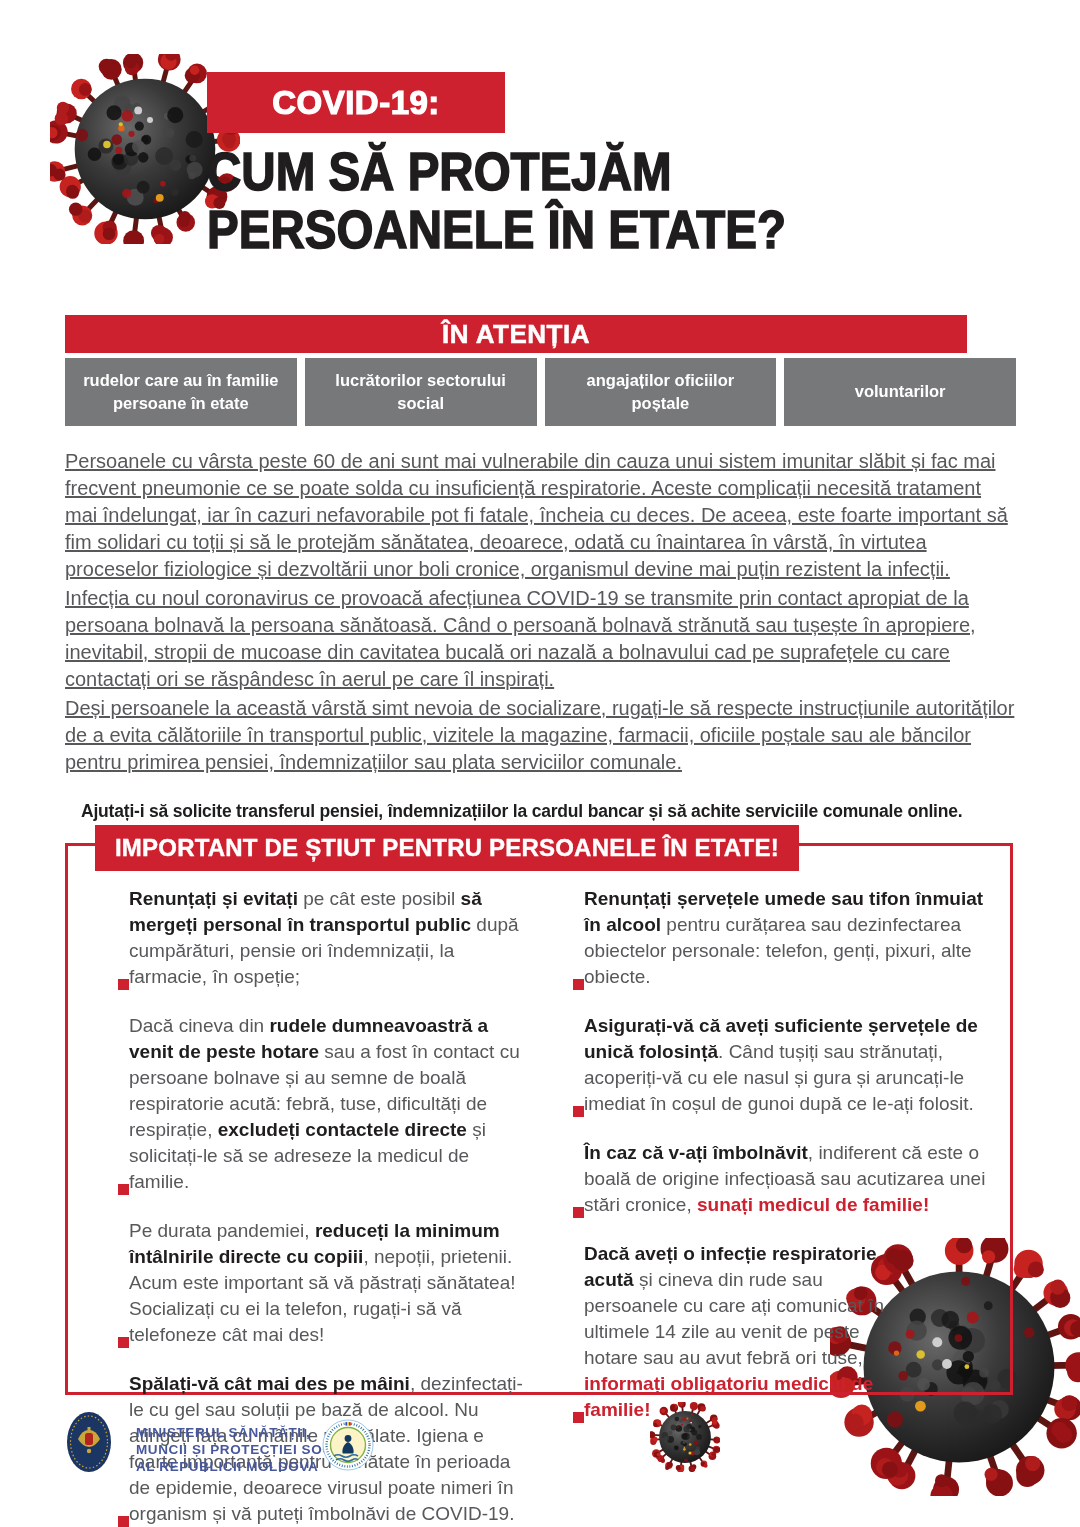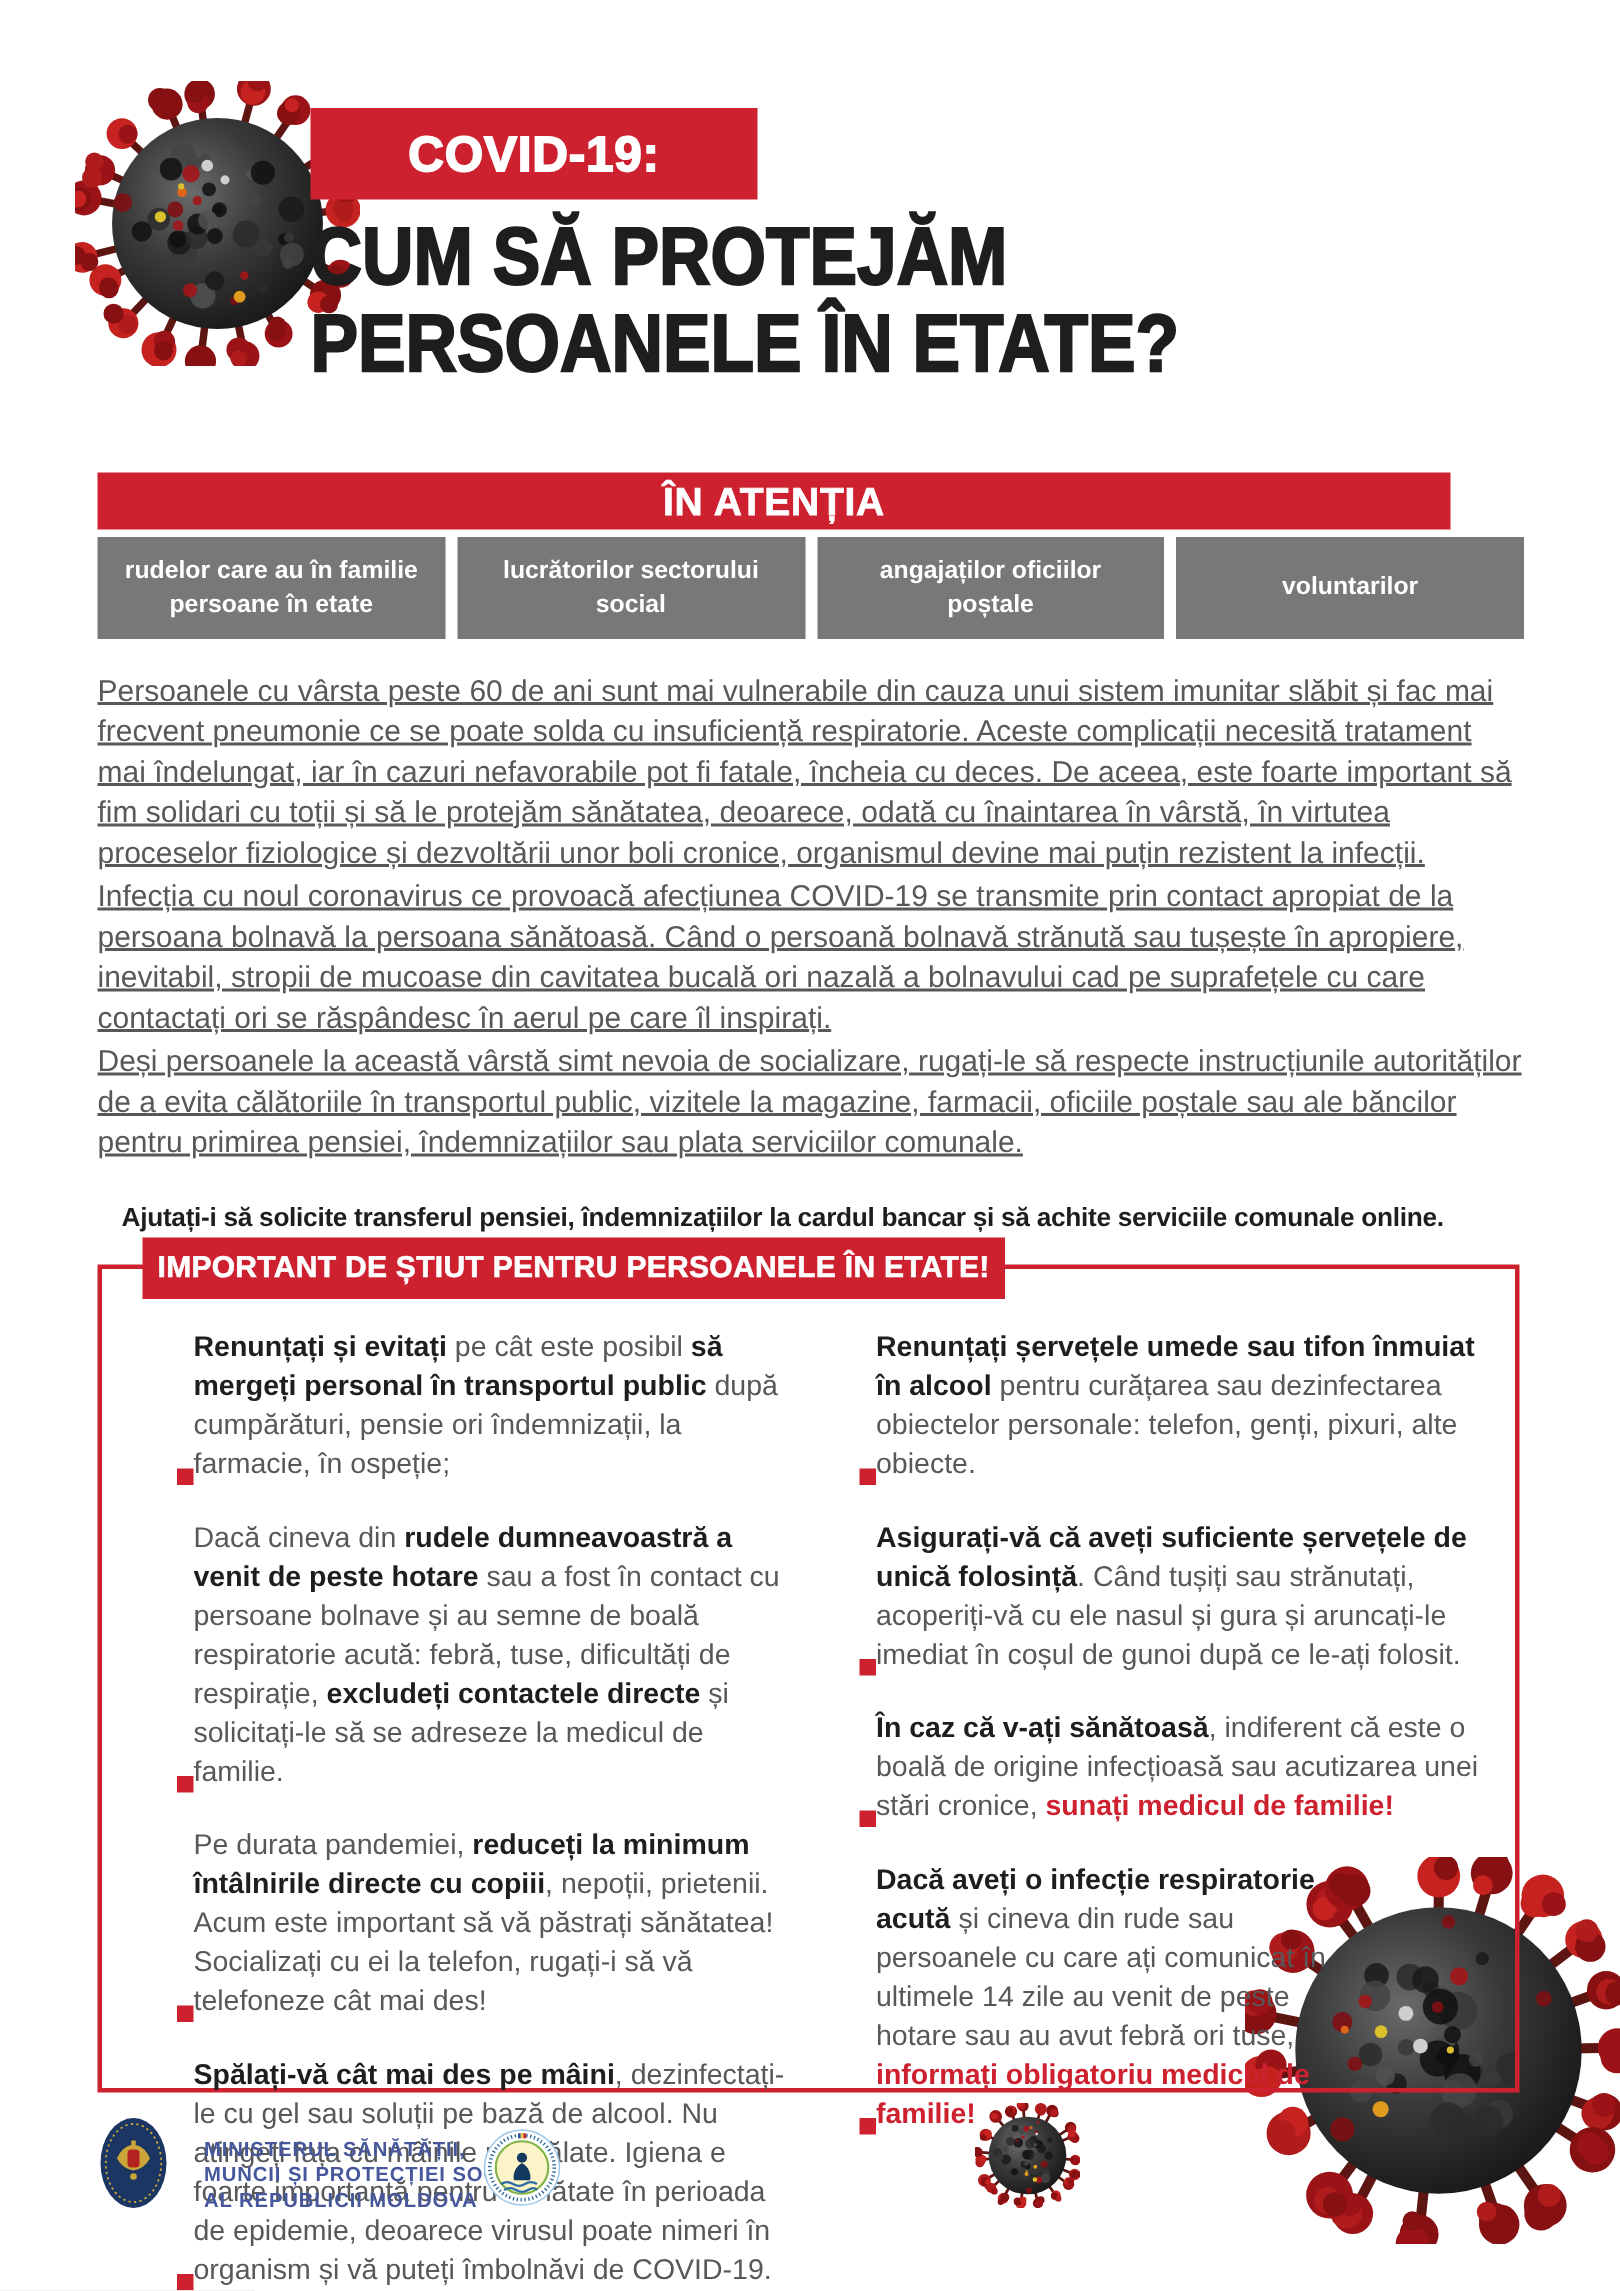--- a/index.html
+++ b/index.html
@@ -42,21 +42,21 @@
   }
   .paragraphs p{margin:0;text-decoration:underline;}
   .highlight{
     position:absolute;left:65px;top:785px;width:952px;margin:16px;font-weight:bold;
     color:var(--text-black);font-size:17.5px;letter-spacing:-.2px;white-space:nowrap;
   }
   
   .important-box{position:absolute;left:65px;top:843px;width:948px;height:552px;border:3px solid var(--red);}
   .important-title{
     position:absolute;left:27px;top:-21px;background:var(--red);color:#fff;font-weight:bold;
-    font-size:20px;padding:9px 10px;letter-spacing:.2px;-webkit-text-stroke:.4px #fff;
+    font-size:24px;padding:9px 20px;letter-spacing:.2px;-webkit-text-stroke:.4px #fff;
   }
   .cols{display:flex;padding:40px 24px 8px 50px;gap:42px;}
   .col{list-style:none;margin:0;padding:0;flex:1;}
   .col li{display:flex;margin:0 0 23px 0;align-items:flex-end;}
   .bullet{flex:0 0 11px;width:11px;height:11px;background:var(--red);margin-top:7px;}
   .li-text{margin:0;font-size:19px;line-height:26px;color:var(--text-gray);}
   .seg-b{font-weight:bold;color:var(--text-black);}
   .seg-r{font-weight:bold;color:var(--red);}
   .col-right li:nth-child(4) .li-text{max-width:300px;}
   
@@ -527,21 +527,21 @@
           <li>
             <span class="bullet"></span>
             <p class="li-text"><span class="seg-b">Renunțați șervețele umede sau tifon înmuiat în alcool</span><span> pentru curățarea sau dezinfectarea obiectelor personale: telefon, genți, pixuri, alte obiecte.</span></p>
           </li>
           <li>
             <span class="bullet"></span>
             <p class="li-text"><span class="seg-b">Asigurați-vă că aveți suficiente șervețele de unică folosință</span><span>. Când tușiți sau strănutați, acoperiți-vă cu ele nasul și gura și aruncați-le imediat în coșul de gunoi după ce le-ați folosit.</span></p>
           </li>
           <li>
             <span class="bullet"></span>
-            <p class="li-text"><span class="seg-b">În caz că v-ați sănătoasă</span><span>, indiferent că este o boală de origine infecțioasă sau acutizarea unei stări cronice, </span><span class="seg-r">sunați medicul de familie!</span></p>
+            <p class="li-text"><span class="seg-b">În caz că v-ați îmbolnăvit</span><span>, indiferent că este o boală de origine infecțioasă sau acutizarea unei stări cronice, </span><span class="seg-r">sunați medicul de familie!</span></p>
           </li>
           <li>
             <span class="bullet"></span>
             <p class="li-text"><span class="seg-b">Dacă aveți o infecție respiratorie acută</span><span> și cineva din rude sau persoanele cu care ați comunicat în ultimele 14 zile au venit de peste hotare sau au avut febră ori tuse, </span><span class="seg-r">informați obligatoriu medicul de familie!</span></p>
           </li>
         </ul>
     </div>
   </div>
 
   <div class="footer-seal">

